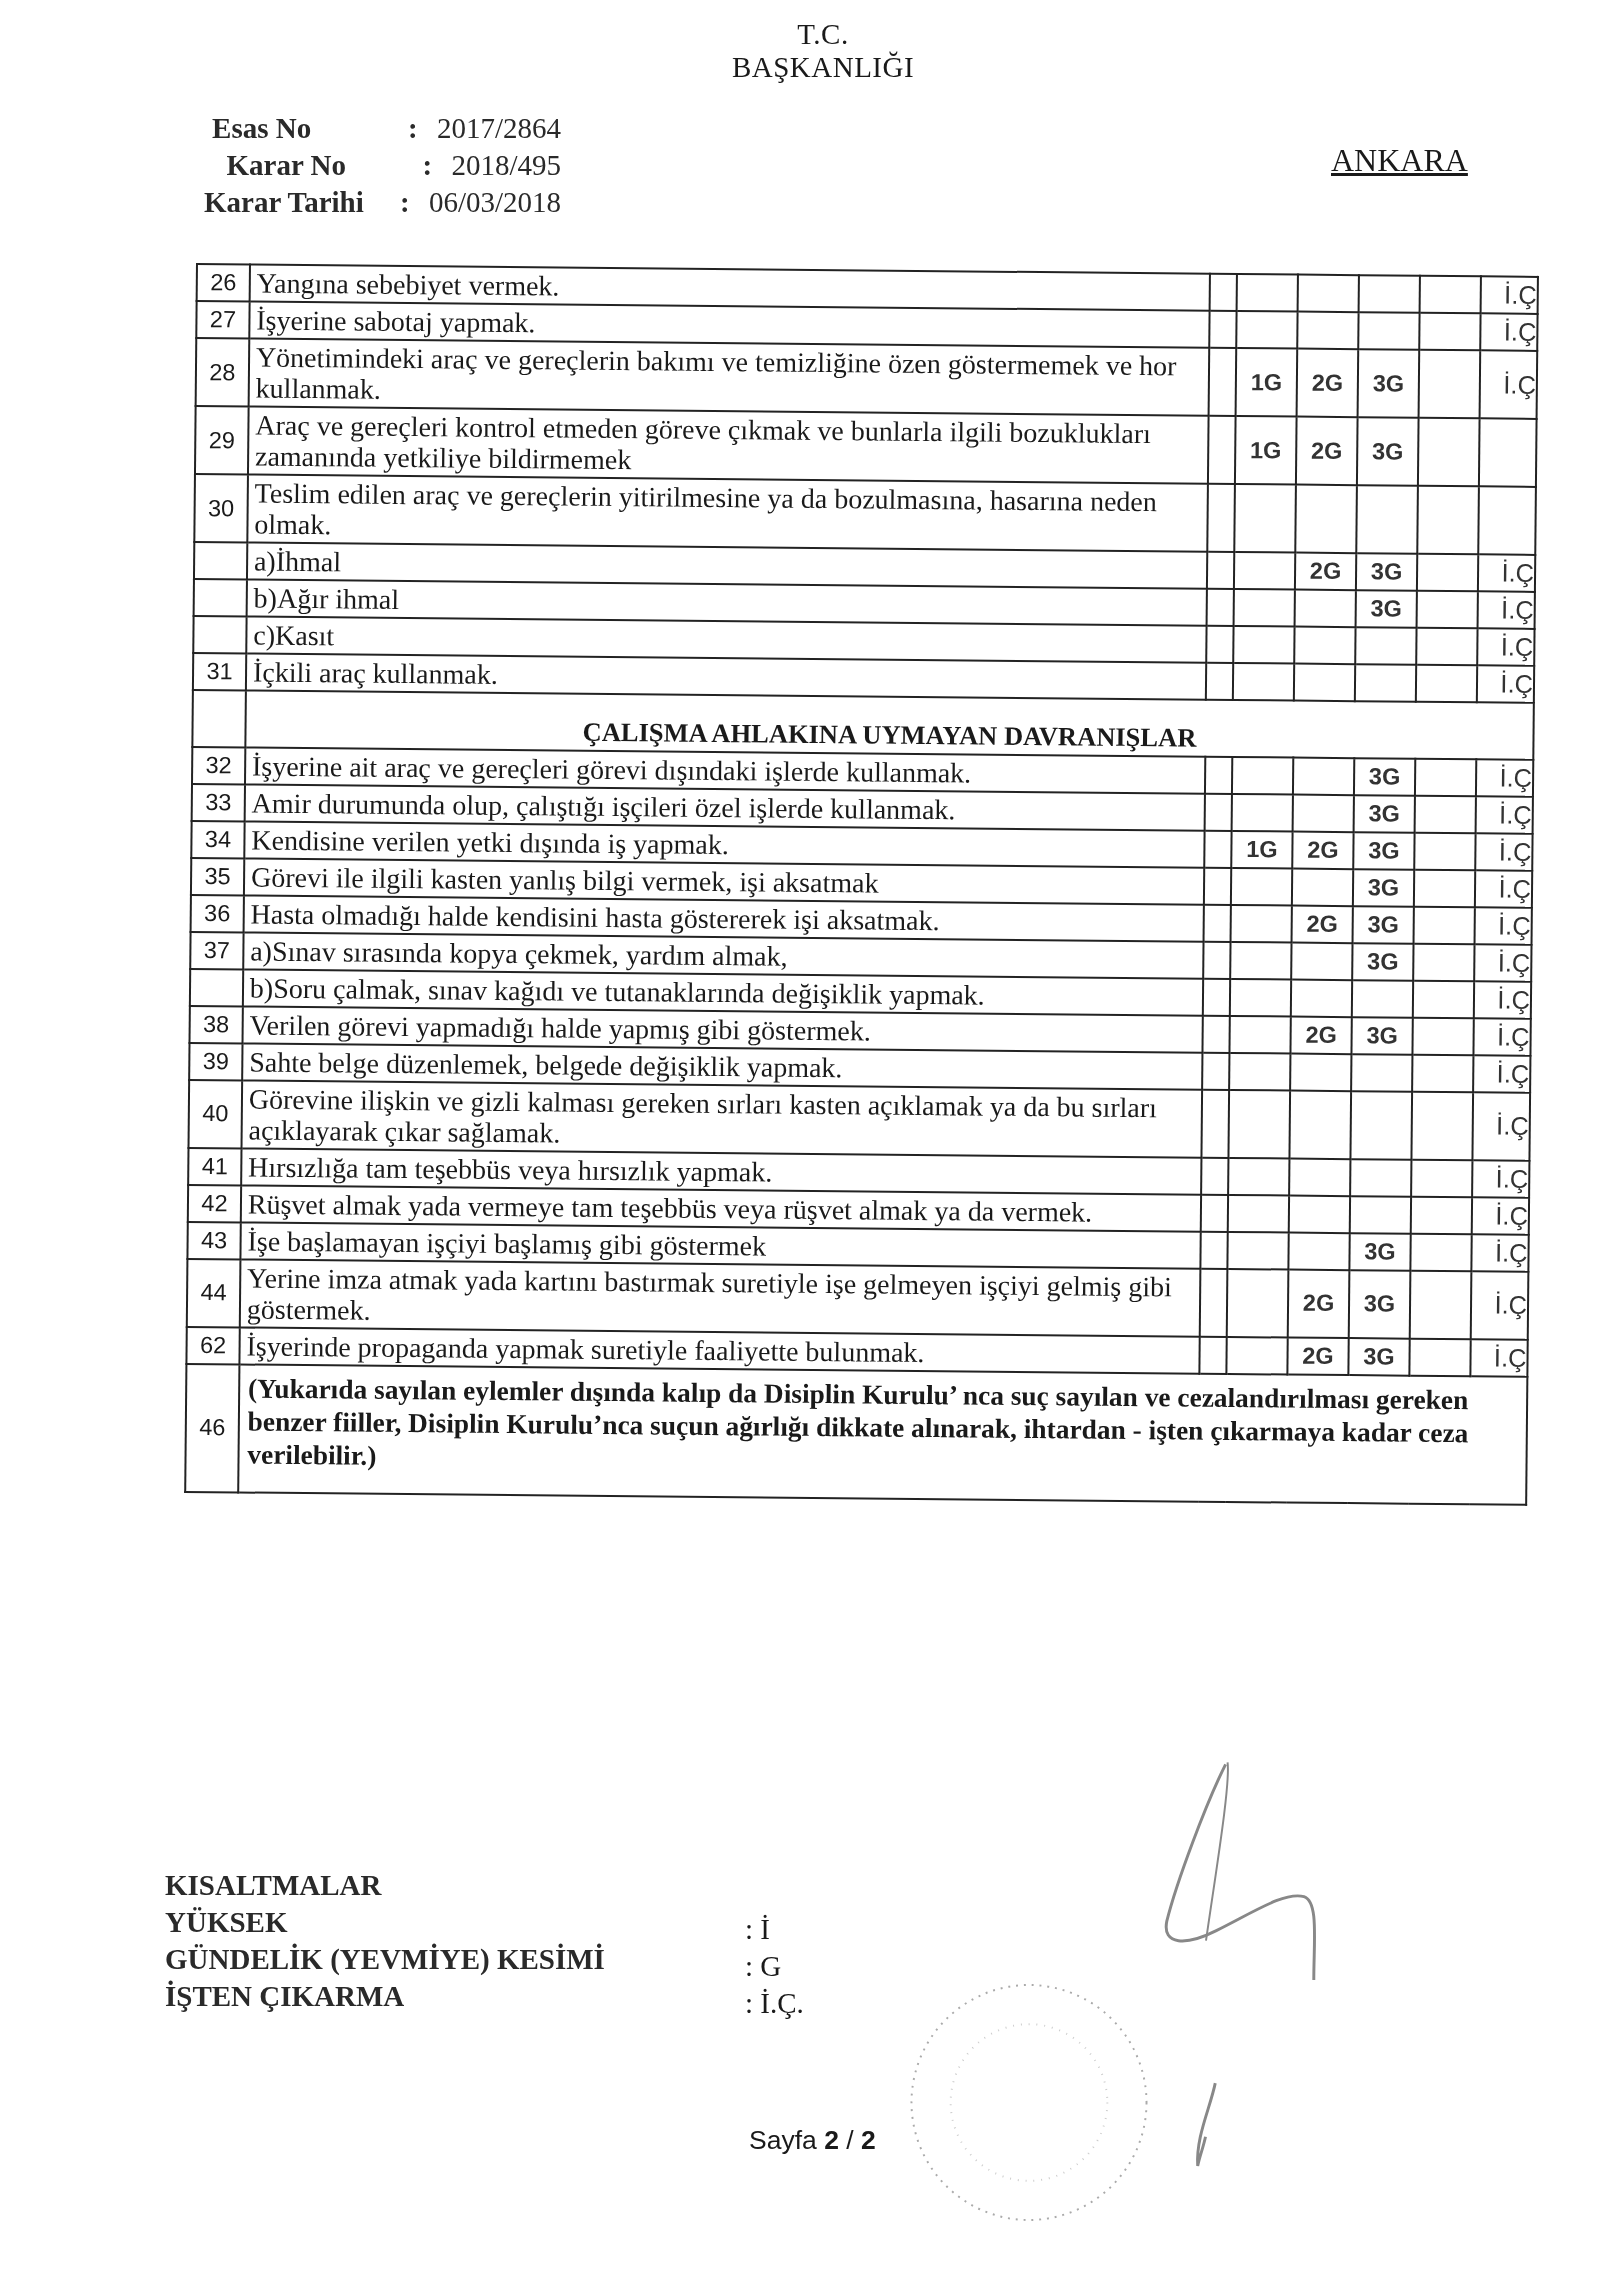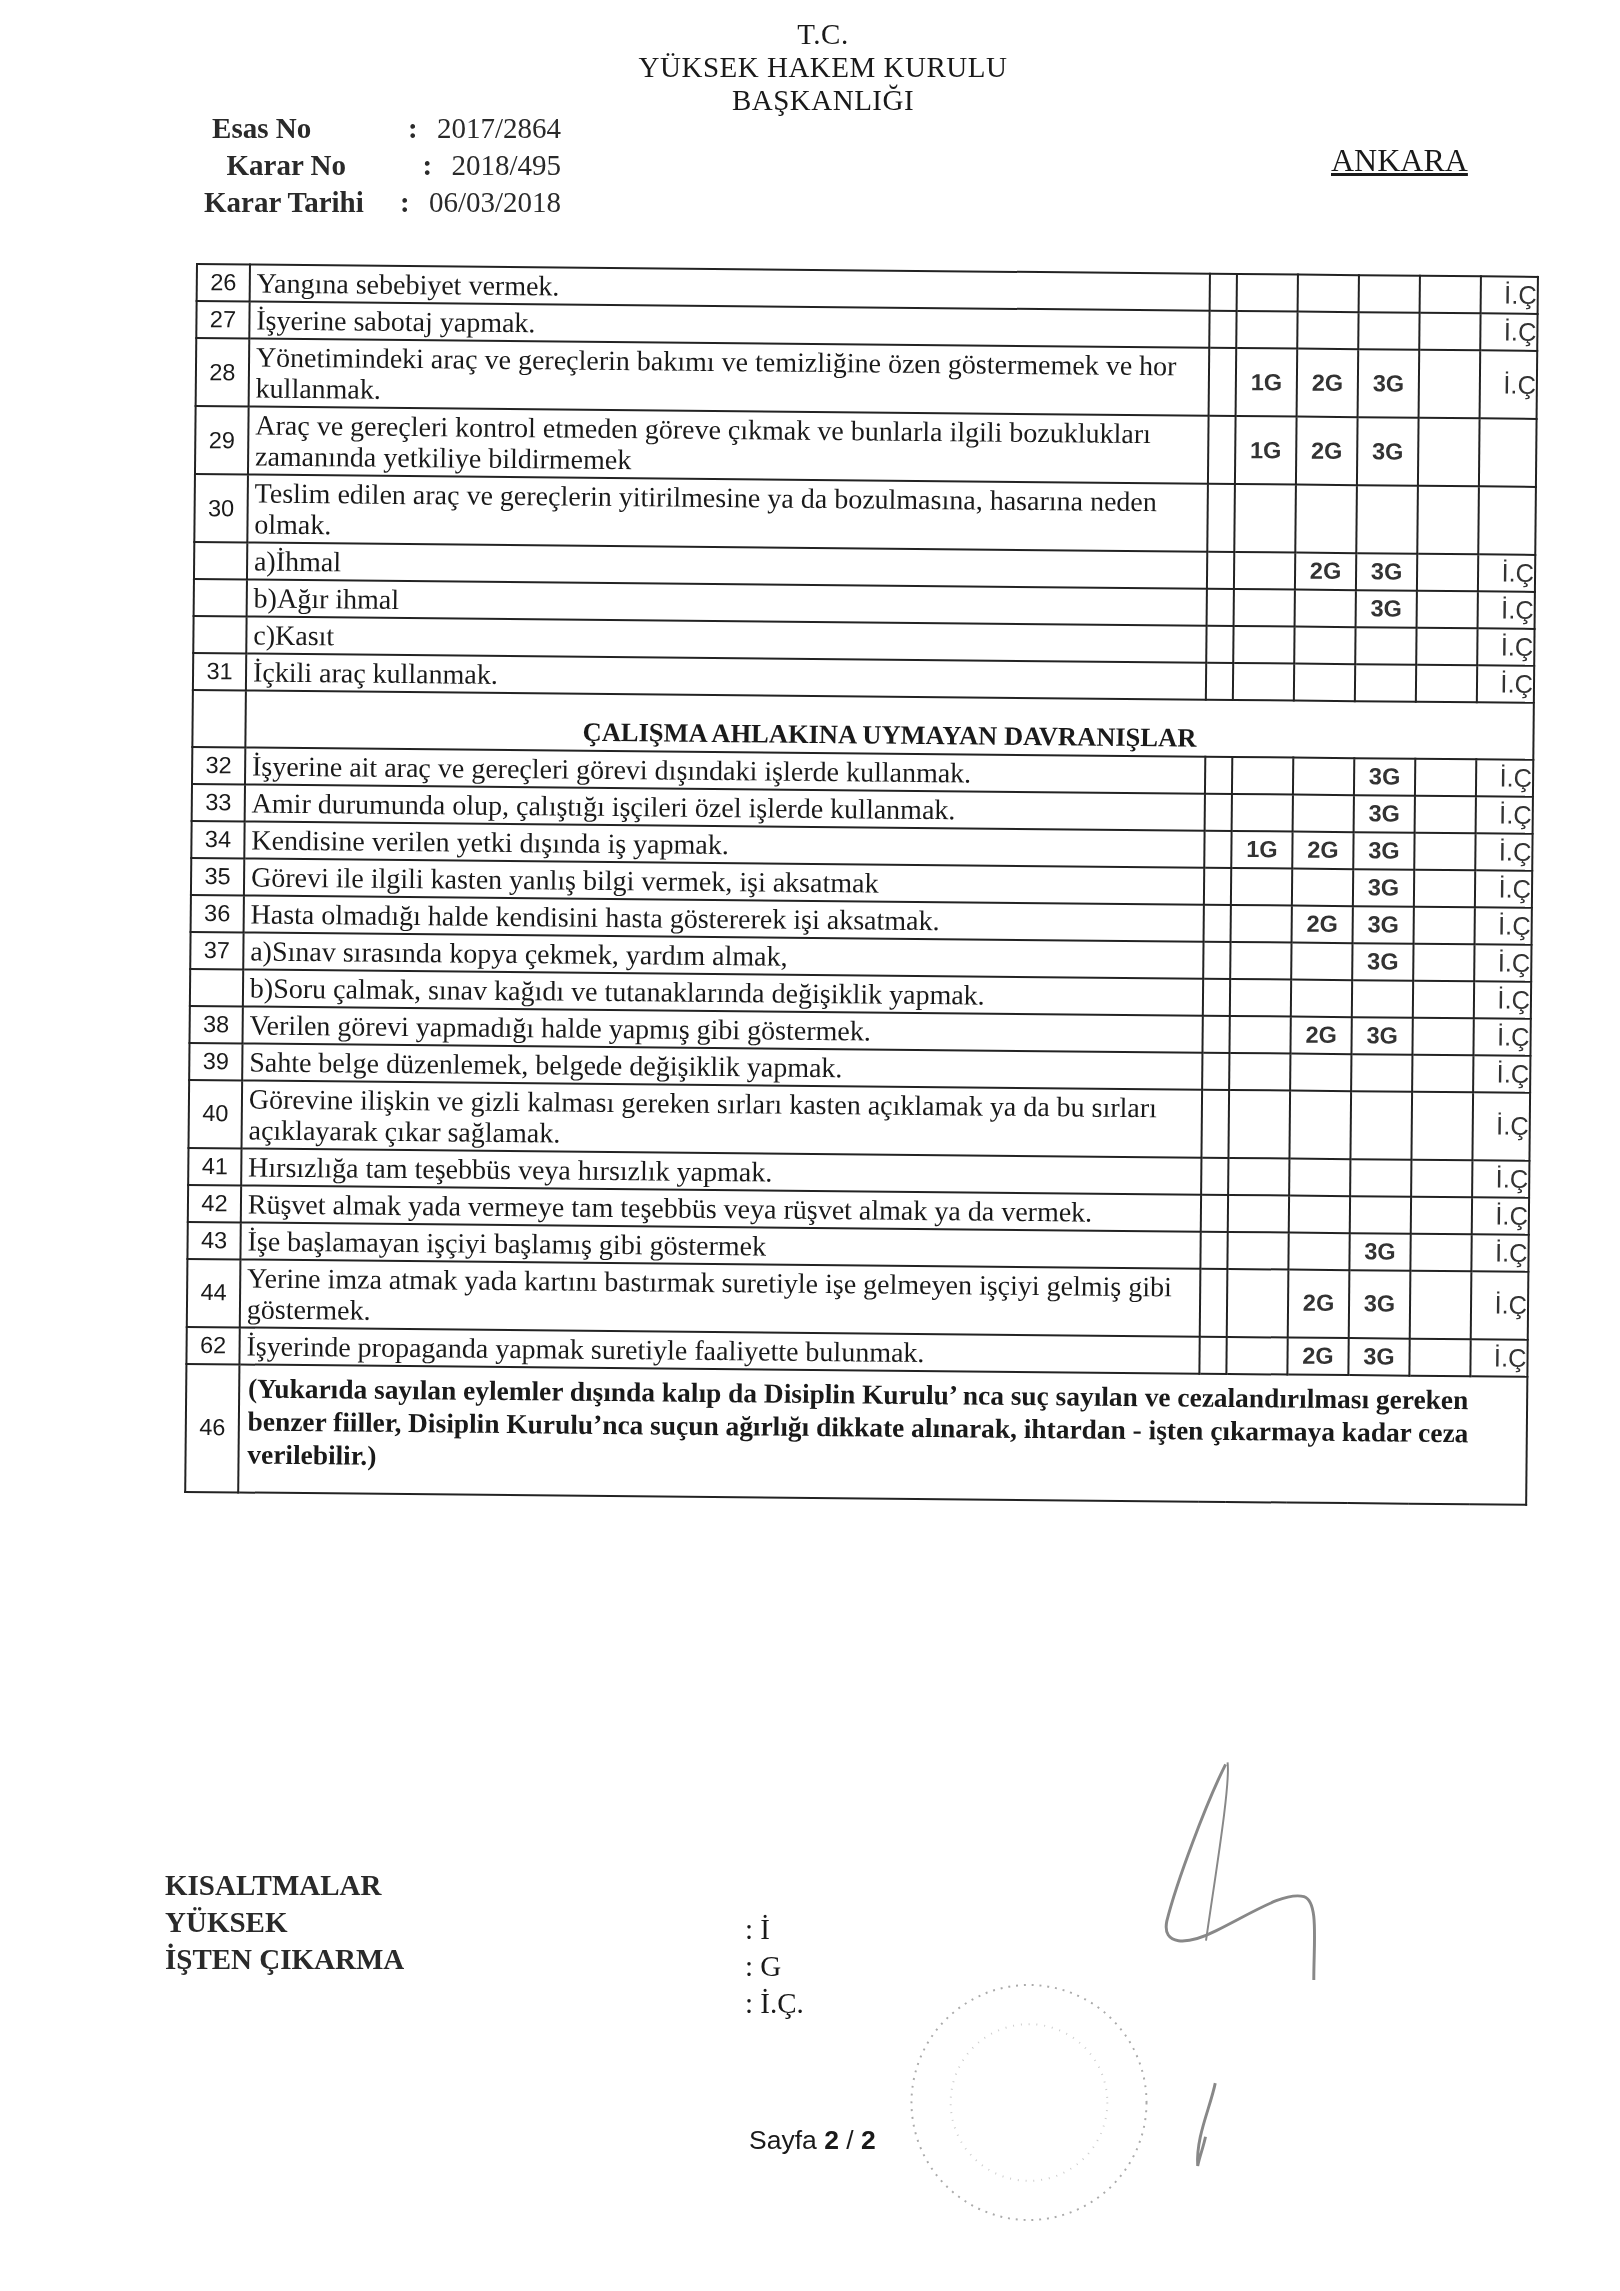--- a/index.html
+++ b/index.html
@@ -40,21 +40,20 @@
 
   .stamp { position: absolute; left: 887px; top: 1970px; width: 284px; height: 265px; }
   .signature { position: absolute; left: 1157px; top: 1725px; width: 196px; height: 255px; }
   .sig2 { position: absolute; left: 1186px; top: 2078px; width: 39px; height: 98px; }
 </style>
 </head>
 <body>
 
 <div class="header-center serif">
   <div>T.C.</div>
-  <div>YÜKSEK HAKEM KURULU</div>
   <div>BAŞKANLIĞI</div>
 </div>
 
 <div class="meta serif">
   <div class="meta-row">
     <span class="meta-label">Esas No</span>
     <span class="meta-colon">:</span>
     <span class="meta-value">2017/2864</span>
   </div>
   <div class="meta-row">
@@ -322,20 +321,21 @@
           <td class="num">46</td>
           <td class="desc" colspan="7">(Yukarıda sayılan eylemler dışında kalıp da Disiplin Kurulu’ nca suç sayılan ve cezalandırılması gereken benzer fiiller, Disiplin Kurulu’nca  suçun ağırlığı dikkate alınarak, ihtardan - işten çıkarmaya kadar ceza verilebilir.)</td>
         </tr>
       </tbody>
   </table>
 </div>
 
 <div class="abbr serif">
   <div class="abbr-title">KISALTMALAR</div>
   <div>YÜKSEK</div>
+  <div>GÜNDELİK (YEVMİYE) KESİMİ</div>
   <div>İŞTEN ÇIKARMA</div>
 </div>
 <div class="abbr-vals serif">
   <div>: İ</div>
   <div>: G</div>
   <div>: İ.Ç.</div>
 </div>
 
 <svg class="signature" viewBox="0 0 200 260">
   <path d="M70 40 C 50 80, 20 160, 10 200 C 5 225, 30 225, 60 210 C 100 190, 130 170, 150 175 C 165 180, 160 220, 160 260" fill="none" stroke="#888" stroke-width="3"></path>

